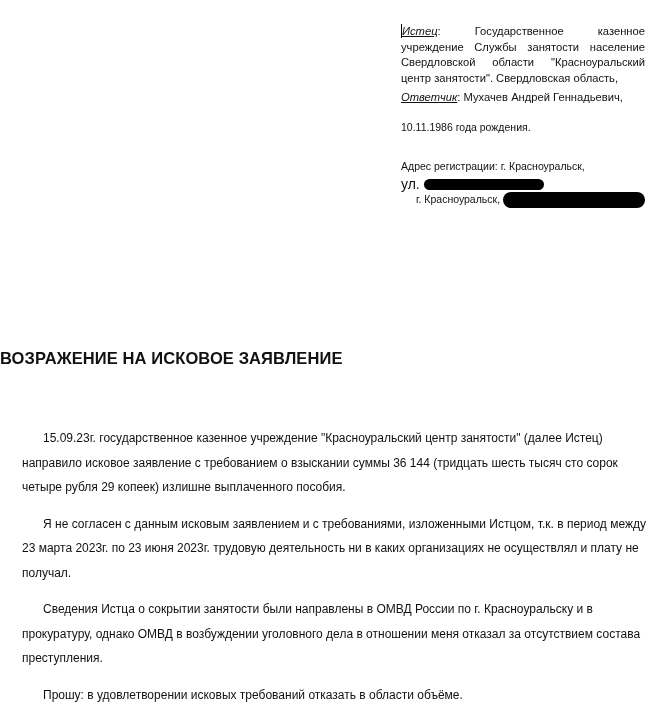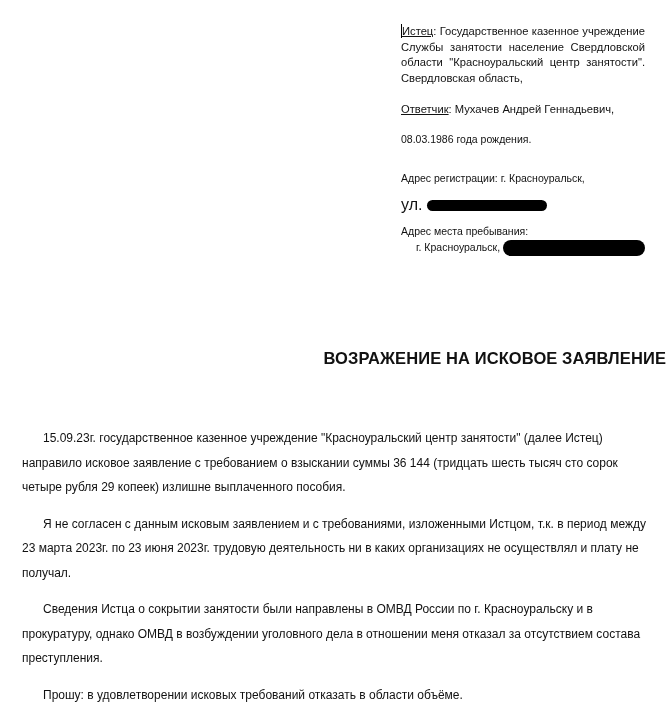--- a/index.html
+++ b/index.html
@@ -1,44 +1,43 @@
 <!DOCTYPE html>
 <html><head>
 <meta charset="utf-8">
 <style>
   html, body { margin:0; padding:0; background:#ffffff; }
   body { width:666px; height:719px; position:relative; overflow:hidden;
          font-family:"Liberation Sans", sans-serif; color:#111; }
   .header-block { position:absolute; left:401px; top:24px; width:244px; font-size:11.2px; line-height:15.5px; }
   .header-block p { margin:0; }
   .justify { text-align:justify; text-align-last:left; }
-  .u { text-decoration:underline; }
+  .u { text-decoration:underline;font-style:italic; }
   .cursor { display:inline-block; width:1px; height:14px; background:#000; vertical-align:-3px; margin-right:0; }
   .redact { display:inline-block; background:#000; border-radius:10px; vertical-align:middle; }
-  .title { position:absolute; left:0; width:666px; top:349px; text-align:right; font-weight:bold; font-size:16.5px; letter-spacing:0.1px; }
+  .title { position:absolute; left:0; width:666px; top:349px; text-align:left; font-weight:bold; font-size:16.5px; letter-spacing:0.1px; }
   .body-block { position:absolute; left:22px; top:426px; width:630px; font-size:12px; line-height:24.5px; }
   .body-block p { margin:0 0 12px 0; text-indent:21px; }
 </style>
 </head>
 <body>
 
 <div class="header-block">
   <p class="justify">
     <span class="cursor"></span><span class="u">Истец</span><span>: Государственное казенное учреждение Службы занятости население Свердловской области "Красноуральский центр занятости". Свердловская область,</span>
   </p>
-  <p style="margin-top:16px;">
+  <p style="margin-top:4px;">
     <span class="u">Ответчик</span><span>: Мухачев Андрей Геннадьевич,</span>
   </p>
-  <p style="margin-top:14px; font-size:10.5px;">08.03.1986 года рождения.</p>
+  <p style="margin-top:14px; font-size:10.5px;">10.11.1986 года рождения.</p>
   <p style="margin-top:24px; font-size:10.5px;">Адрес регистрации: г. Красноуральск,</p>
-  <p style="margin-top:10px; font-size:16px;">
+  <p style="margin-top:2px; font-size:14px;">
     <span>ул.</span>
     <span class="redact" style="width:120px; height:11px;"></span>
   </p>
-  <p style="margin-top:12px; font-size:10.5px;">Адрес места пребывания:</p>
   <p style="font-size:10.5px;text-align:right;">
     <span>г. Красноуральск,</span>
     <span class="redact" style="width:142px; height:16px;"></span>
   </p>
 </div>
 
 <div class="title">ВОЗРАЖЕНИЕ НА ИСКОВОЕ ЗАЯВЛЕНИЕ</div>
 
 <div class="body-block">
   <p>15.09.23г. государственное казенное учреждение "Красноуральский центр занятости" (далее Истец) направило исковое заявление с требованием о взыскании суммы 36 144 (тридцать шесть тысяч сто сорок четыре рубля 29 копеек) излишне выплаченного пособия.</p>

